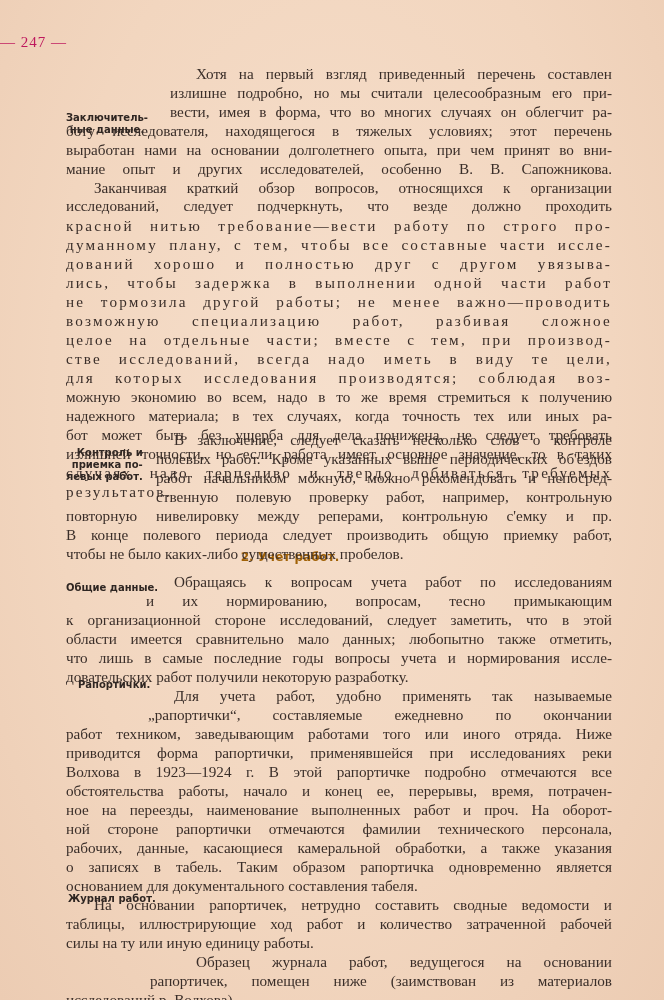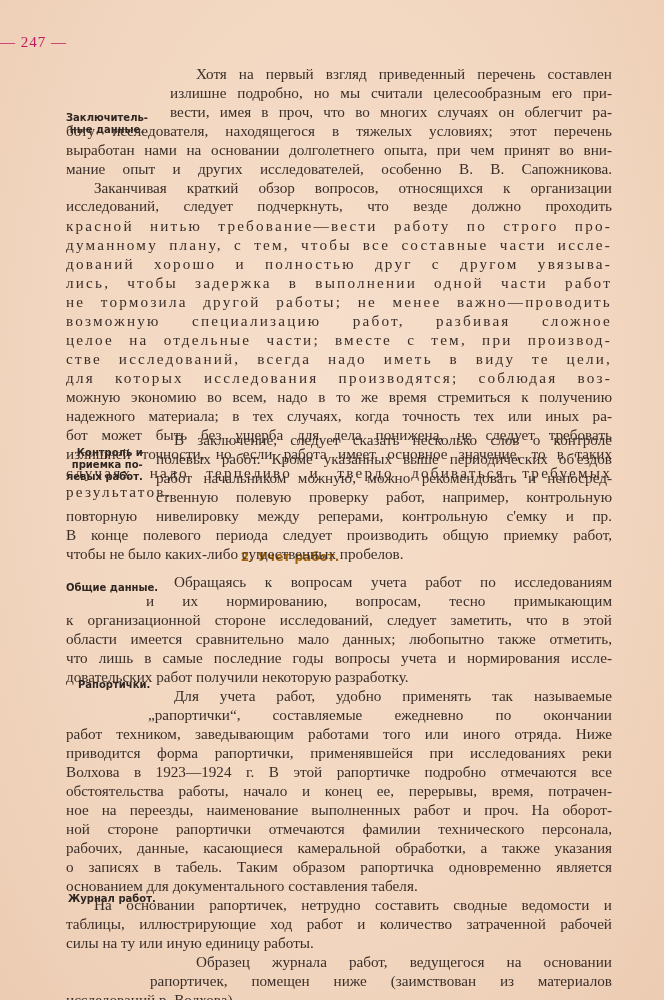--- a/index.html
+++ b/index.html
@@ -48,21 +48,21 @@
     <div>левых работ.</div>
   </div>
   <div class="margin-note" style="top:582px; left:66px;">Общие данные.</div>
   <div class="margin-note" style="top:679px; left:78px;">Рапортички.</div>
   <div class="margin-note" style="top:893px; left:68px;">Журнал работ.</div>
 
   <div class="heading">2. Учет работ.</div>
 
   <div class="line just" style="top:64px; left:196px; width:416px;">Хотя на первый взгляд приведенный перечень составлен</div>
   <div class="line just" style="top:83px; left:170px; width:442px;">излишне подробно, но мы считали целесообразным его при-</div>
-  <div class="line just" style="top:102px; left:170px; width:442px;">вести, имея в проч, что во многих случаях он облегчит ра-</div>
+  <div class="line just" style="top:102px; left:170px; width:442px;">вести, имея в форма, что во многих случаях он облегчит ра-</div>
   <div class="line just" style="top:121px; left:66px; width:546px;">боту исследователя, находящегося в тяжелых условиях; этот перечень</div>
   <div class="line just" style="top:140px; left:66px; width:546px;">выработан нами на основании долголетнего опыта, при чем принят во вни-</div>
   <div class="line just" style="top:159px; left:66px; width:546px;">мание опыт и других исследователей, особенно В. В. Сапожникова.</div>
 
   <div class="line just" style="top:178px; left:94px; width:518px;">Заканчивая краткий обзор вопросов, относящихся к организации</div>
   <div class="line just" style="top:196px; left:66px; width:546px;">исследований, следует подчеркнуть, что везде должно проходить</div>
   <div class="line just spaced" style="top:216px; left:66px; width:546px;">красной нитью требование—вести работу по строго про-</div>
   <div class="line just spaced" style="top:235px; left:66px; width:546px;">думанному плану, с тем, чтобы все составные части иссле-</div>
   <div class="line just spaced" style="top:254px; left:66px; width:546px;">дований хорошо и полностью друг с другом увязыва-</div>
   <div class="line just spaced" style="top:273px; left:66px; width:546px;">лись, чтобы задержка в выполнении одной части работ</div>

